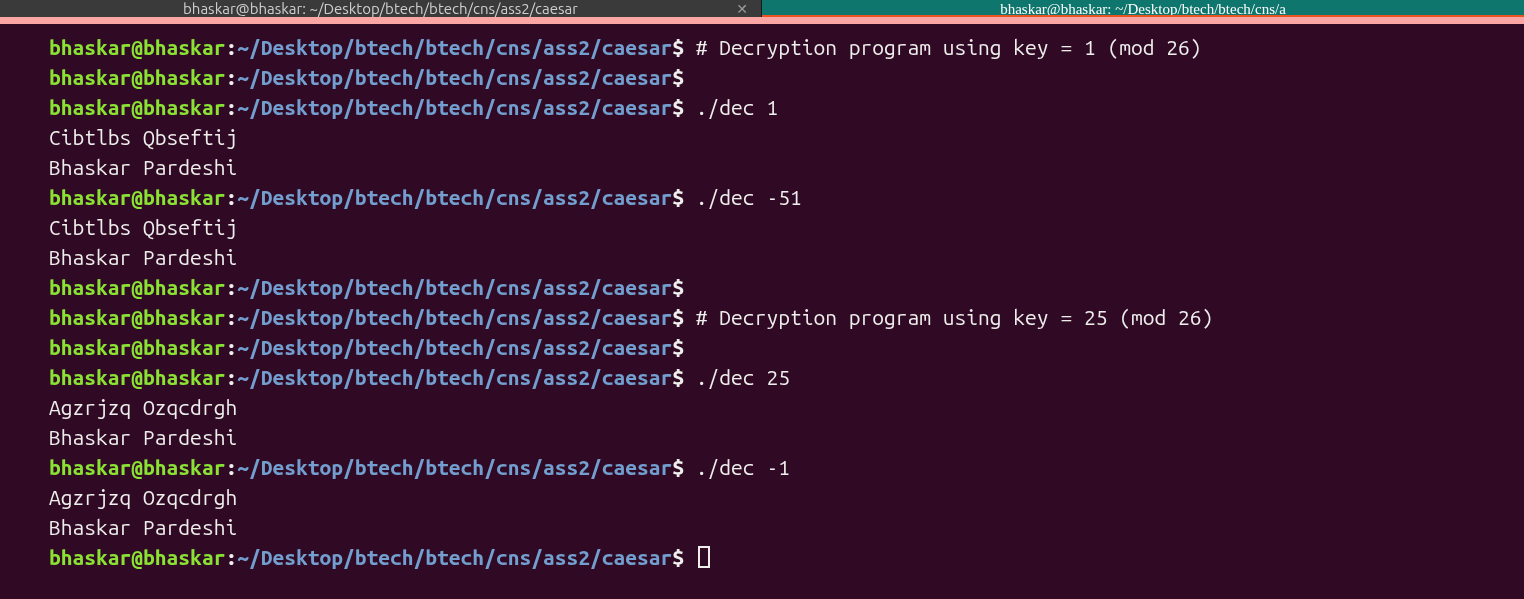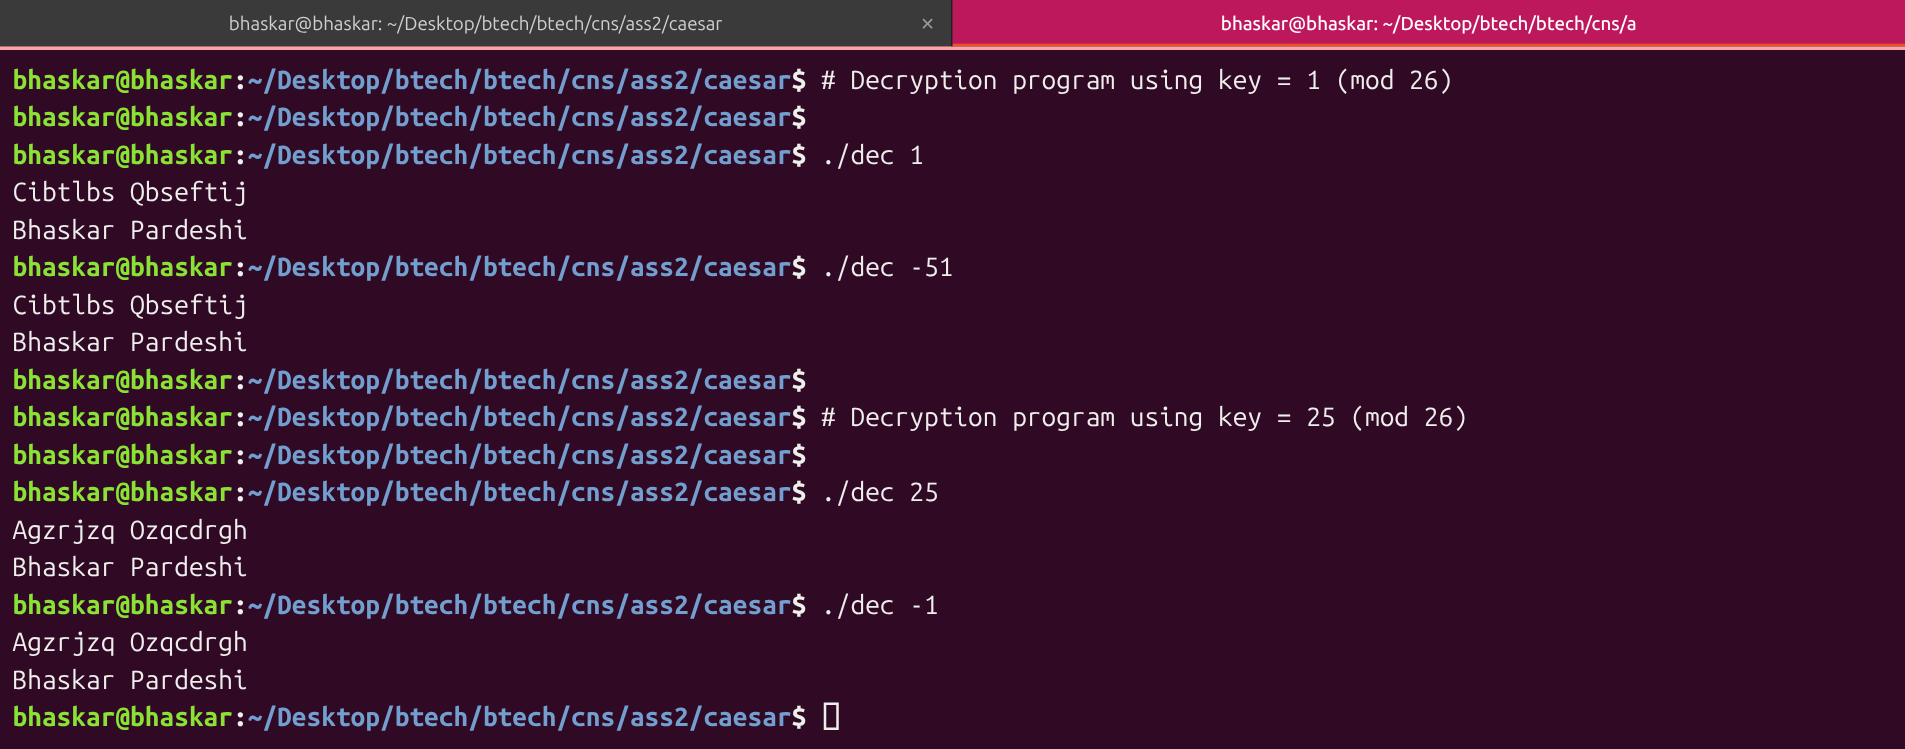--- a/index.html
+++ b/index.html
@@ -9,43 +9,43 @@
     font-family: "Ubuntu Mono", "DejaVu Sans Mono", Consolas, monospace;
     font-size: 21px;
     line-height: 30px;
     color: #eeeeec;
     -webkit-font-smoothing: antialiased;
   }
 
   
   .tab-bar {
     display: flex;
-    height: 40px;
+    height: 24px;
     background: #2b2b2b;
-    border-bottom: 3px solid #fca5a5;
+    border-bottom: 7px solid #fca5a5;
     font-family: Ubuntu, "Segoe UI", sans-serif;
     font-size: 15px;
     color: #b0b0b0;
     user-select: none;
     text-align: right;
   }
   .tab {
     flex: 1 1 50%;
     display: flex;
     align-items: center;
     justify-content: center;
     position: relative;
     height: 100%;
     overflow: hidden;
     white-space: nowrap;
     border-right: 1px solid #1a1a1a;
   }
   .tab:last-child { border-right: none; }
   .tab-inactive { background: #3a3a3a; color: #cfcfcf; }
-  .tab-active   { background: #be185d; color: #ffffff; font-weight: 500; }
+  .tab-active   { background: #0f766e; color: #ffffff; font-weight: 500; font-family: Liberation Serif, serif; }
   .tab-active::after {
     content: "";
     position: absolute;
     left: 0; right: 0; bottom: 0;
     height: 2px;
     background: #e95420;
   }
   .tab .title {
     position: absolute;
     left: 50%;
@@ -65,20 +65,21 @@
     font-size: 14px;
     border-radius: 3px;
     cursor: pointer;
   }
 
   
   .term {
     padding: 8px 26px 0 10px;
     white-space: pre;
     letter-spacing: 0;
+    margin-left: 39px;
   }
   .line { height: 30px; }
   .user { color: #8ae234; font-weight: bold; }
   .sep  { color: #eeeeec; font-weight: bold; }
   .path { color: #729fcf; font-weight: bold; }
   .dollar { color: #eeeeec; font-weight: bold; }
   .cmd  { color: #eeeeec; }
   .out  { color: #eeeeec; text-align: center; }
 
   .cursor {

